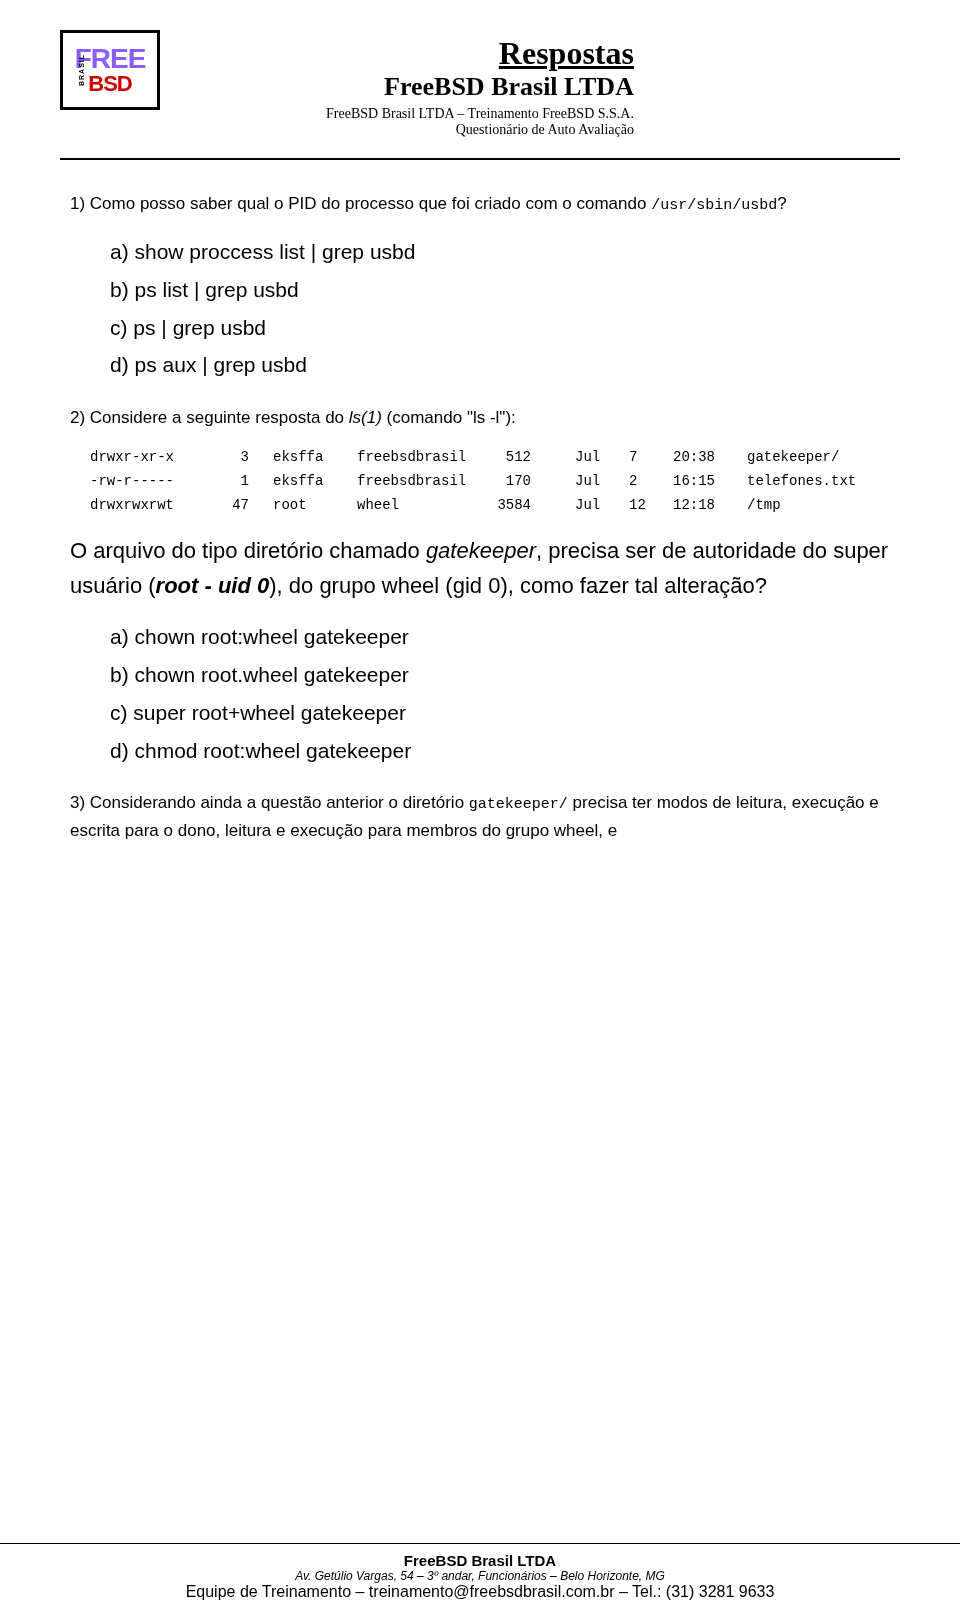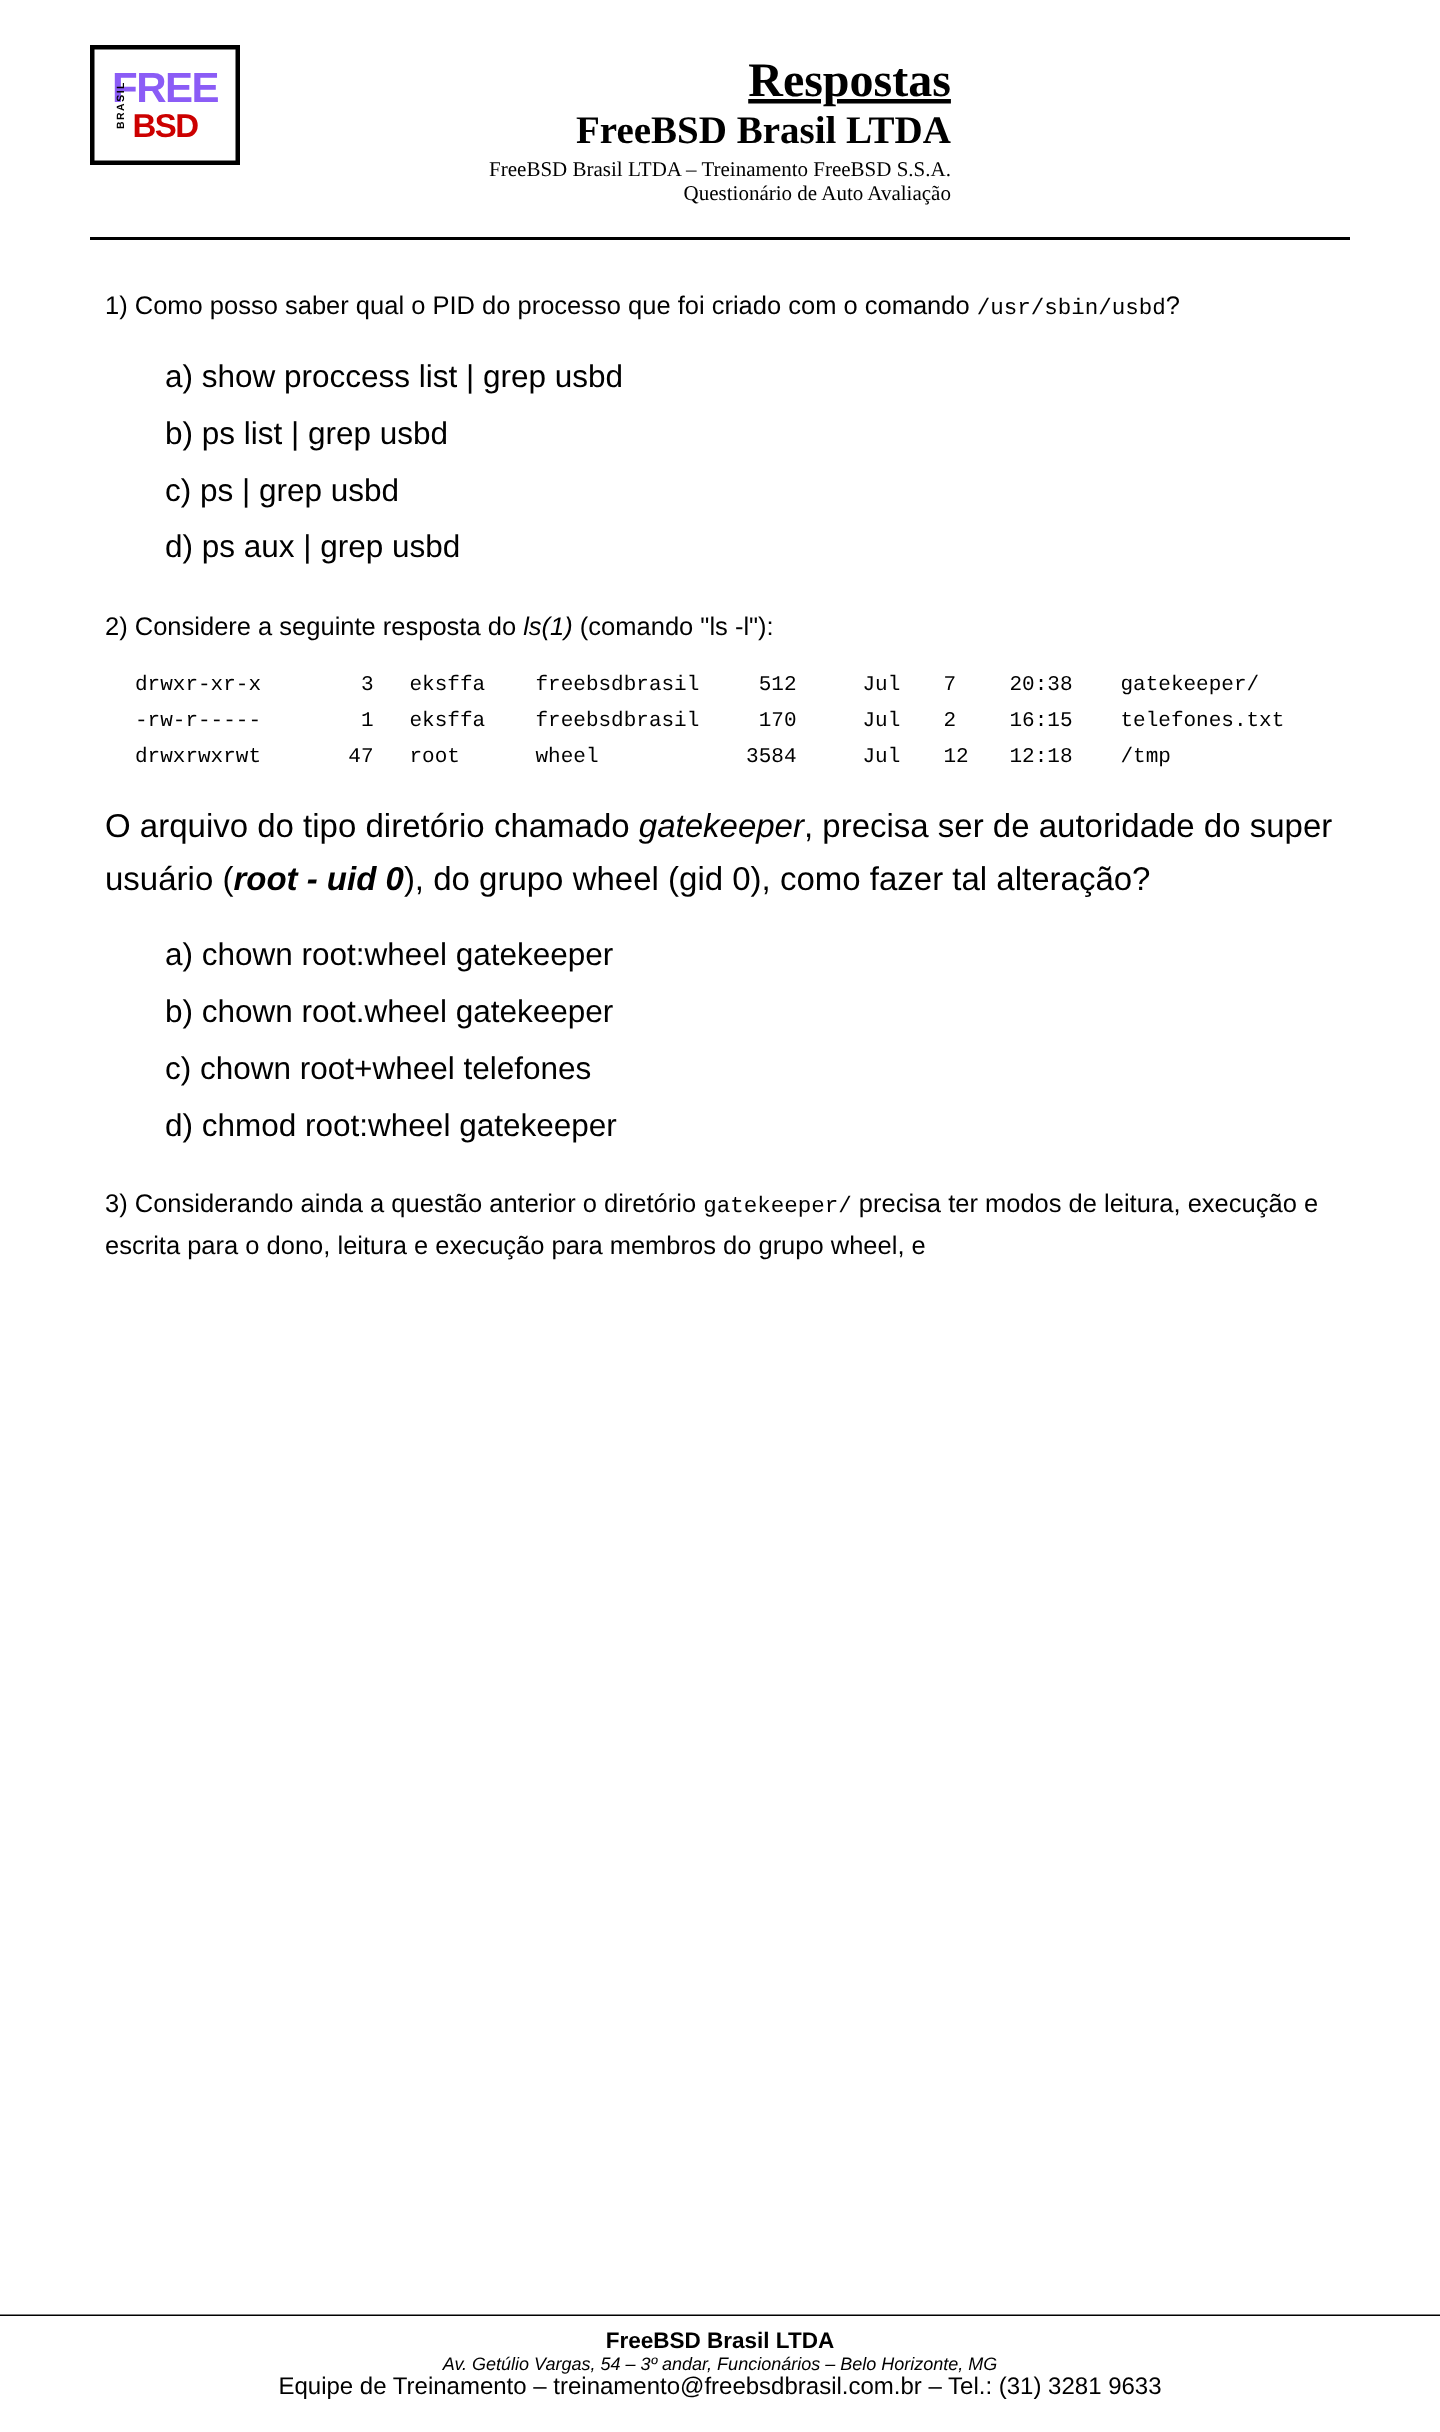--- a/index.html
+++ b/index.html
@@ -288,21 +288,21 @@
         </div>
       </div>
 
       <p class="explanation-text">
         <span>O arquivo do tipo diretório chamado </span><span class="italic">gatekeeper</span><span>, precisa ser de autoridade do super usuário (</span><span class="italic bold">root - uid 0</span><span>), do grupo wheel (gid 0), como fazer tal alteração?</span>
       </p>
 
       <div class="answer-options">
         <div class="answer-option">a) chown root:wheel gatekeeper</div>
         <div class="answer-option">b) chown root.wheel gatekeeper</div>
-        <div class="answer-option">c) chown root+wheel telefones</div>
+        <div class="answer-option">c) super root+wheel gatekeeper</div>
         <div class="answer-option">d) chmod root:wheel gatekeeper</div>
       </div>
     </div>
 
     <div class="question">
       <p class="question-text">
         <span>3) Considerando ainda a questão anterior o diretório </span><span class="monospace">gatekeeper/</span><span> precisa ter modos de leitura, execução e escrita para o dono, leitura e execução para membros do grupo wheel, e</span>
       </p>
     </div>
 

